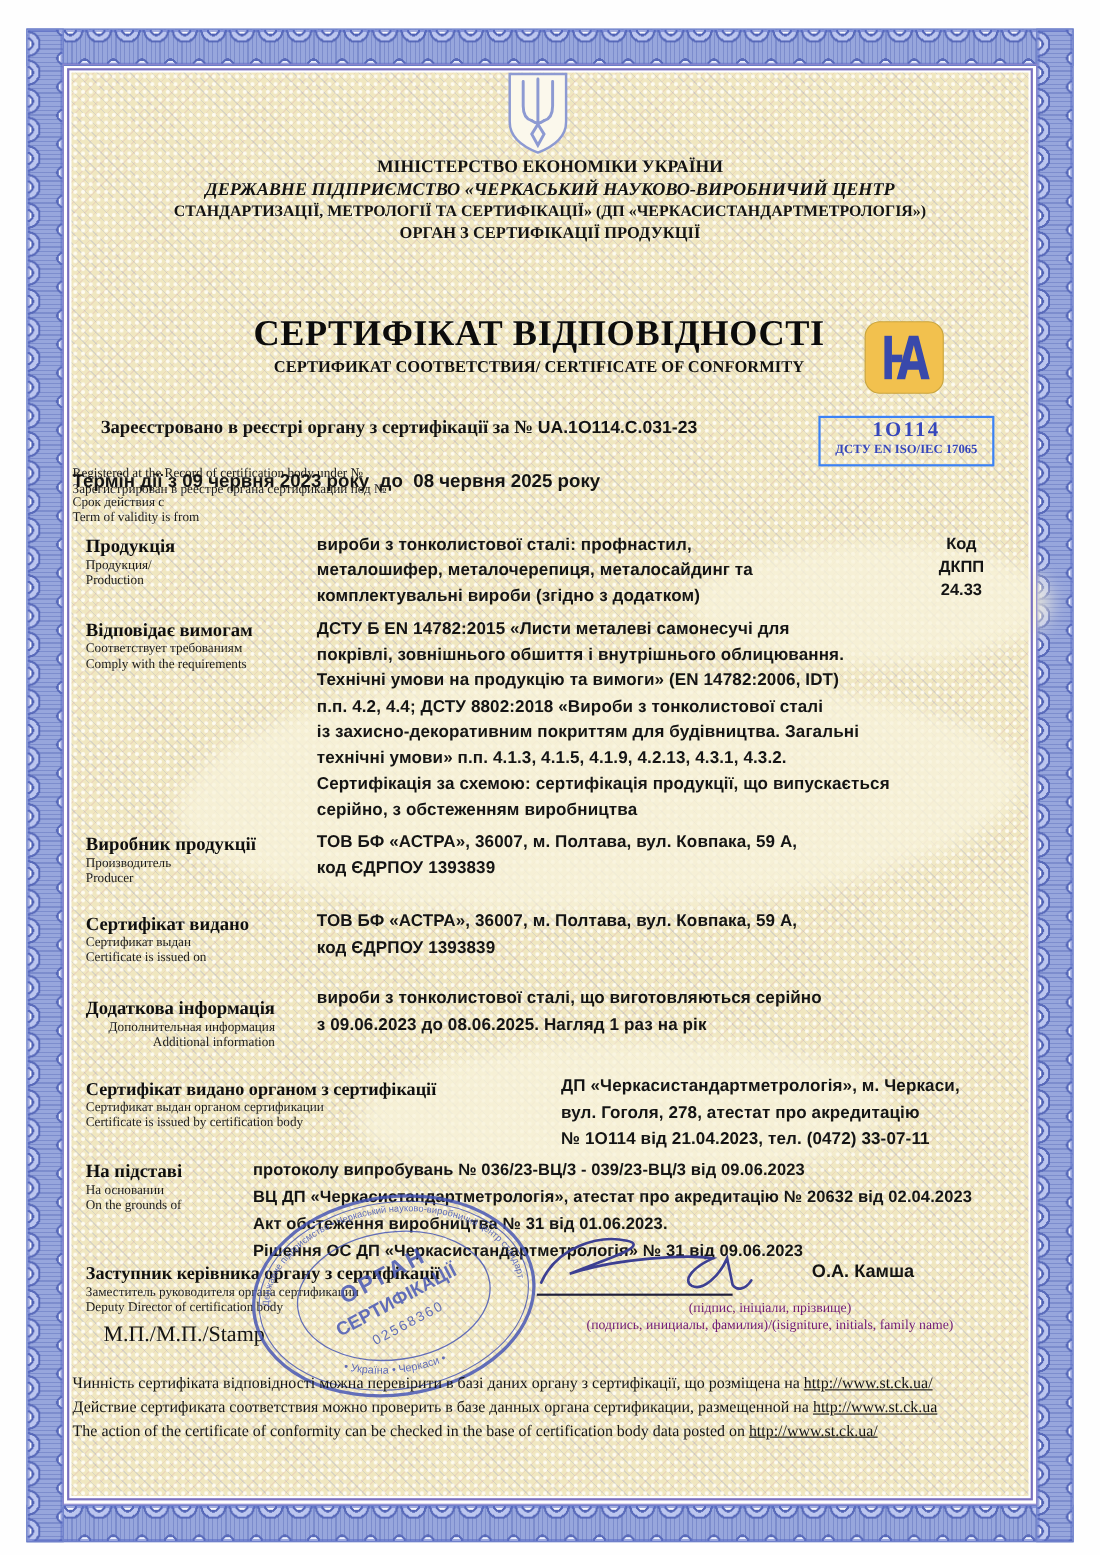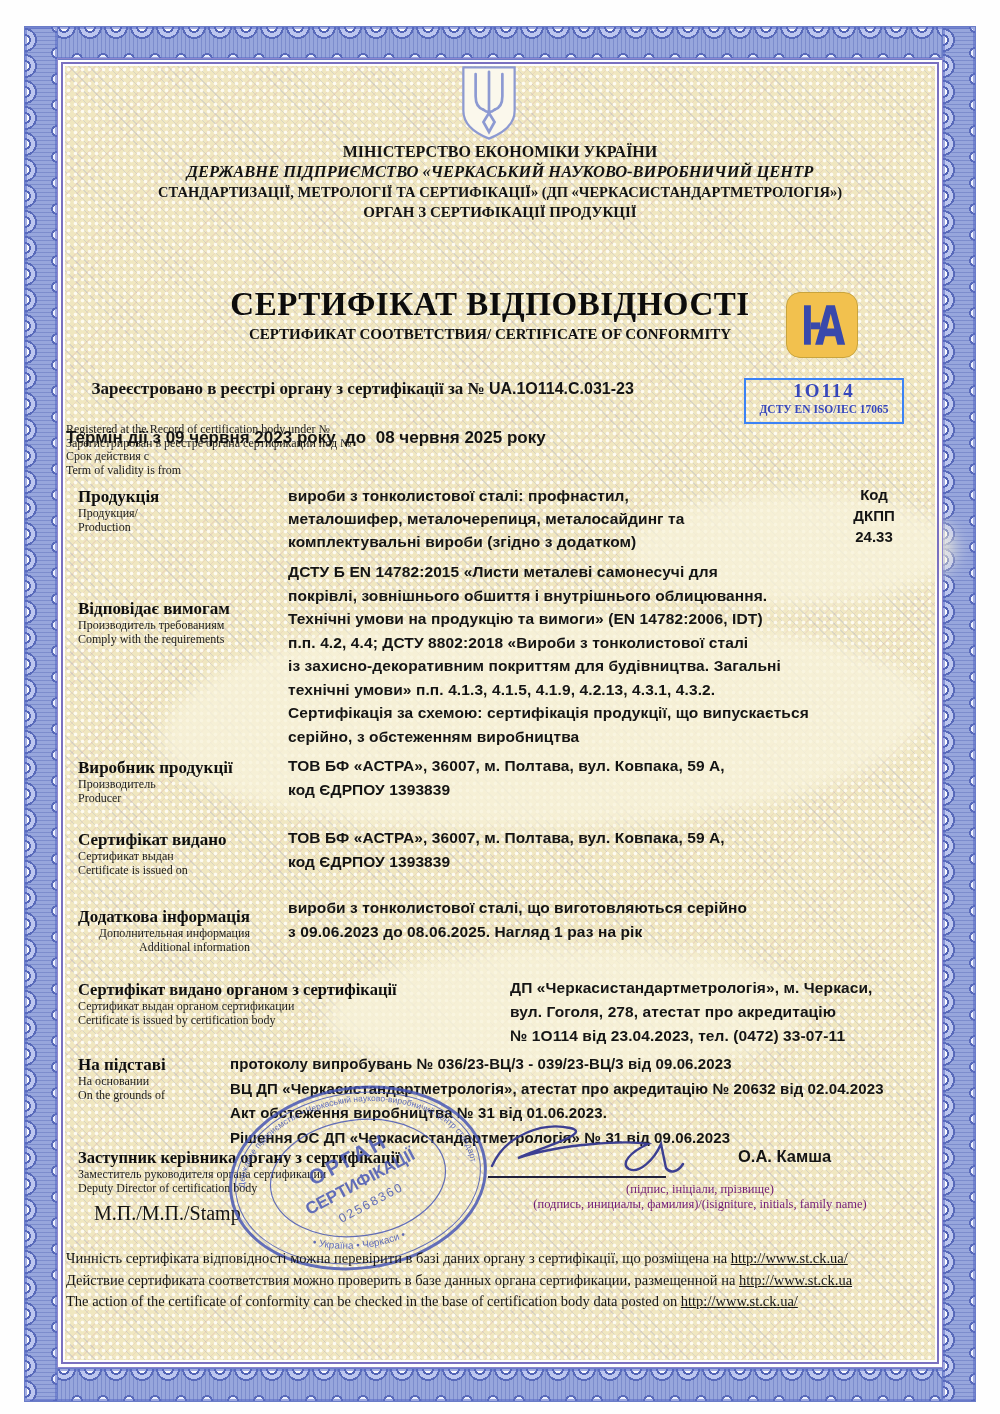--- a/index.html
+++ b/index.html
@@ -157,23 +157,23 @@
     <div>вироби з тонколистової сталі: профнастил,</div>
     <div>металошифер, металочерепиця, металосайдинг та</div>
     <div>комплектувальні вироби (згідно з додатком)</div>
   </div>
   <div class="code-block">
     <div>Код</div>
     <div>ДКПП</div>
     <div>24.33</div>
   </div>
 
-  <div class="lbl" style="top:563px;margin-top:36px;">
+  <div class="lbl" style="top:563px;">
     <div class="uk">Відповідає вимогам</div>
-    <div class="sub">Производитель требованиям</div>
+    <div class="sub">Соответствует требованиям</div>
     <div class="sub">Comply with the requirements</div>
   </div>
   <div class="val" style="left:288px;top:560px;width:560px;line-height:23.5px;">
     <div>ДСТУ Б EN 14782:2015 «Листи металеві самонесучі для</div>
     <div>покрівлі, зовнішнього обшиття і внутрішнього облицювання.</div>
     <div>Технічні умови на продукцію та вимоги» (EN 14782:2006, IDT)</div>
     <div>п.п. 4.2, 4.4; ДСТУ 8802:2018 «Вироби з тонколистової сталі</div>
     <div>із захисно-декоративним покриттям для будівництва. Загальні</div>
     <div>технічні умови» п.п. 4.1.3, 4.1.5, 4.1.9, 4.2.13, 4.3.1, 4.3.2.</div>
     <div>Сертифікація за схемою: сертифікація продукції, що випускається</div>
@@ -211,21 +211,21 @@
   </div>
 
   <div class="lbl" style="top:980px;width:430px;">
     <div class="uk sm">Сертифікат видано органом з сертифікації</div>
     <div class="sub">Сертификат выдан органом сертификации</div>
     <div class="sub">Certificate is issued by certification body</div>
   </div>
   <div class="val" style="left:510px;top:976px;width:420px;line-height:24px;">
     <div>ДП «Черкасистандартметрологія», м. Черкаси,</div>
     <div>вул. Гоголя, 278, атестат про акредитацію</div>
-    <div>№ 1О114 від 23.04.2023, тел. (0472) 33-07-11</div>
+    <div>№ 1О114 від 21.04.2023, тел. (0472) 33-07-11</div>
   </div>
 
   <div class="lbl" style="top:1055px;">
     <div class="uk">На підставі</div>
     <div class="sub">На основании</div>
     <div class="sub">On the grounds of</div>
   </div>
   <div class="val" style="left:230px;top:1052px;width:715px;line-height:24.5px;font-size:15px;">
     <div>протоколу випробувань № 036/23-ВЦ/3 - 039/23-ВЦ/3 від 09.06.2023</div>
     <div>ВЦ ДП «Черкасистандартметрологія», атестат про акредитацію № 20632 від 02.04.2023</div>

